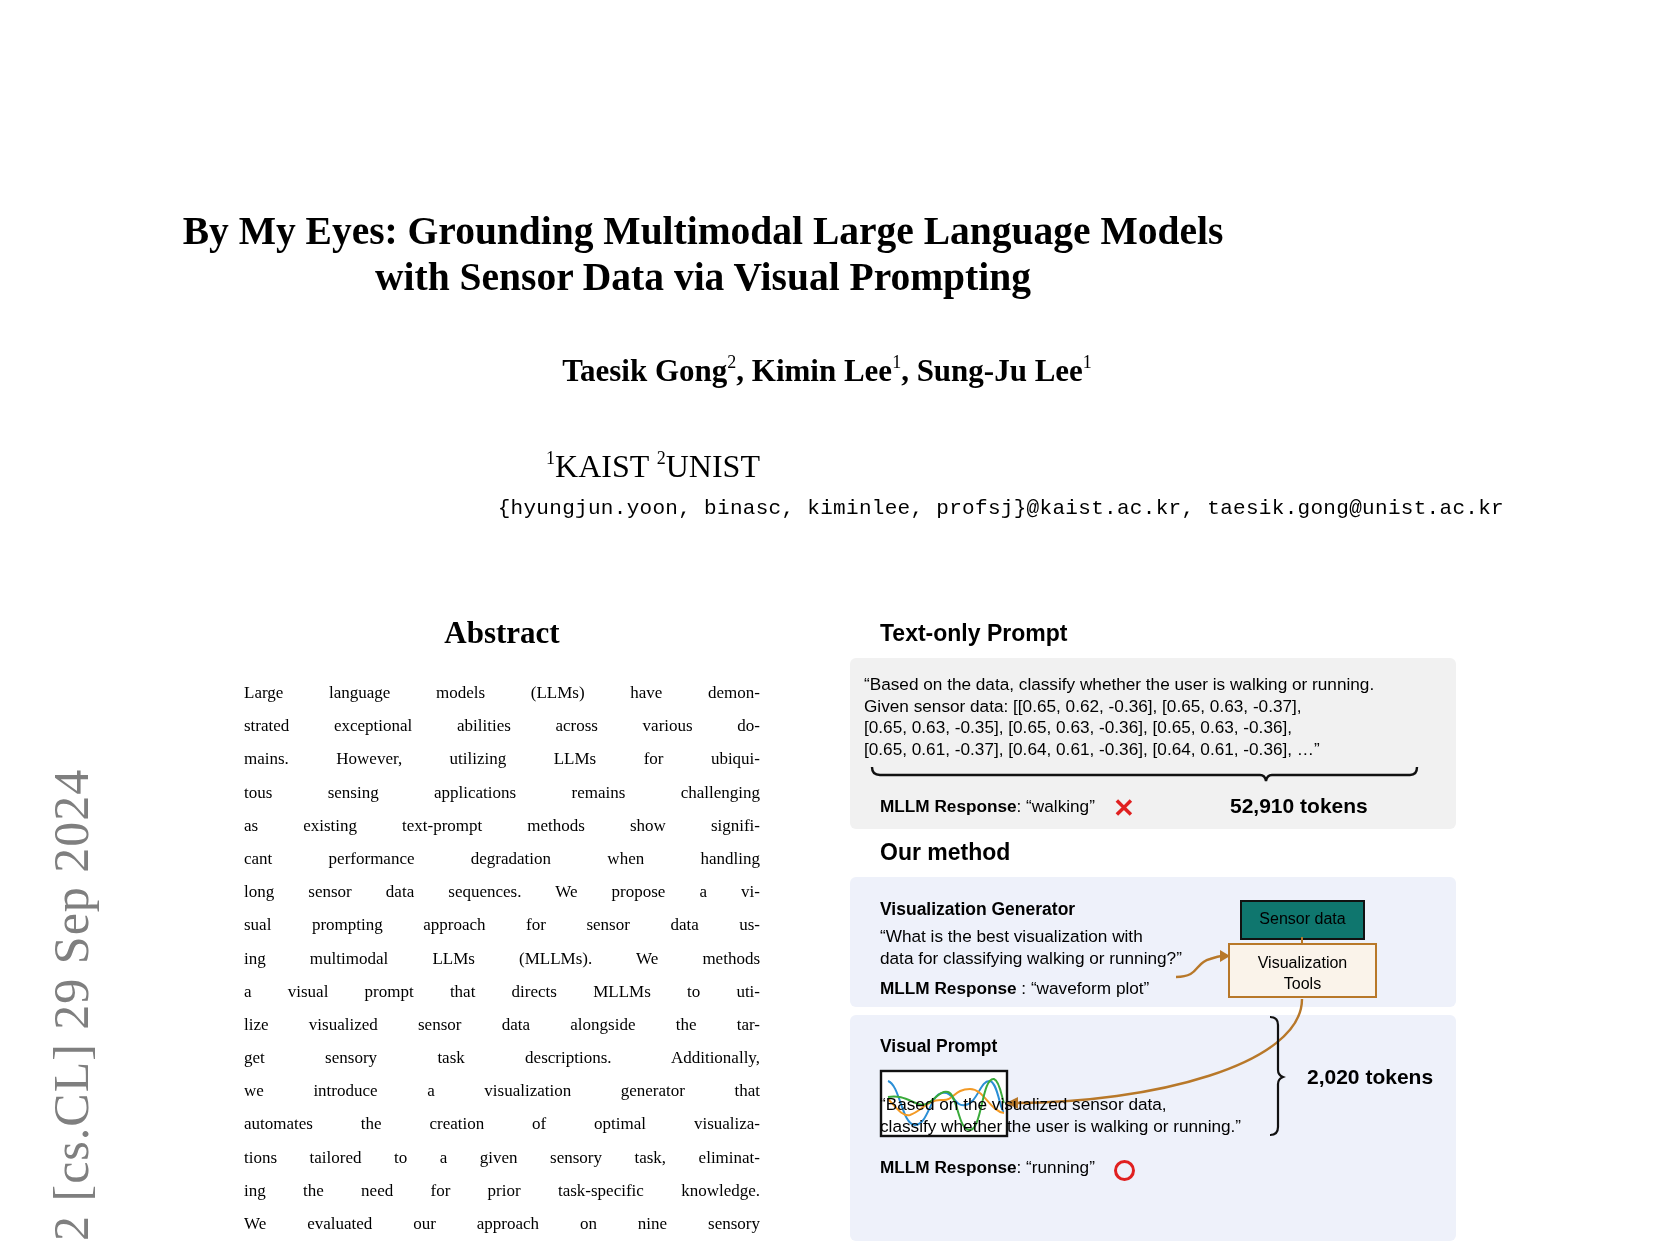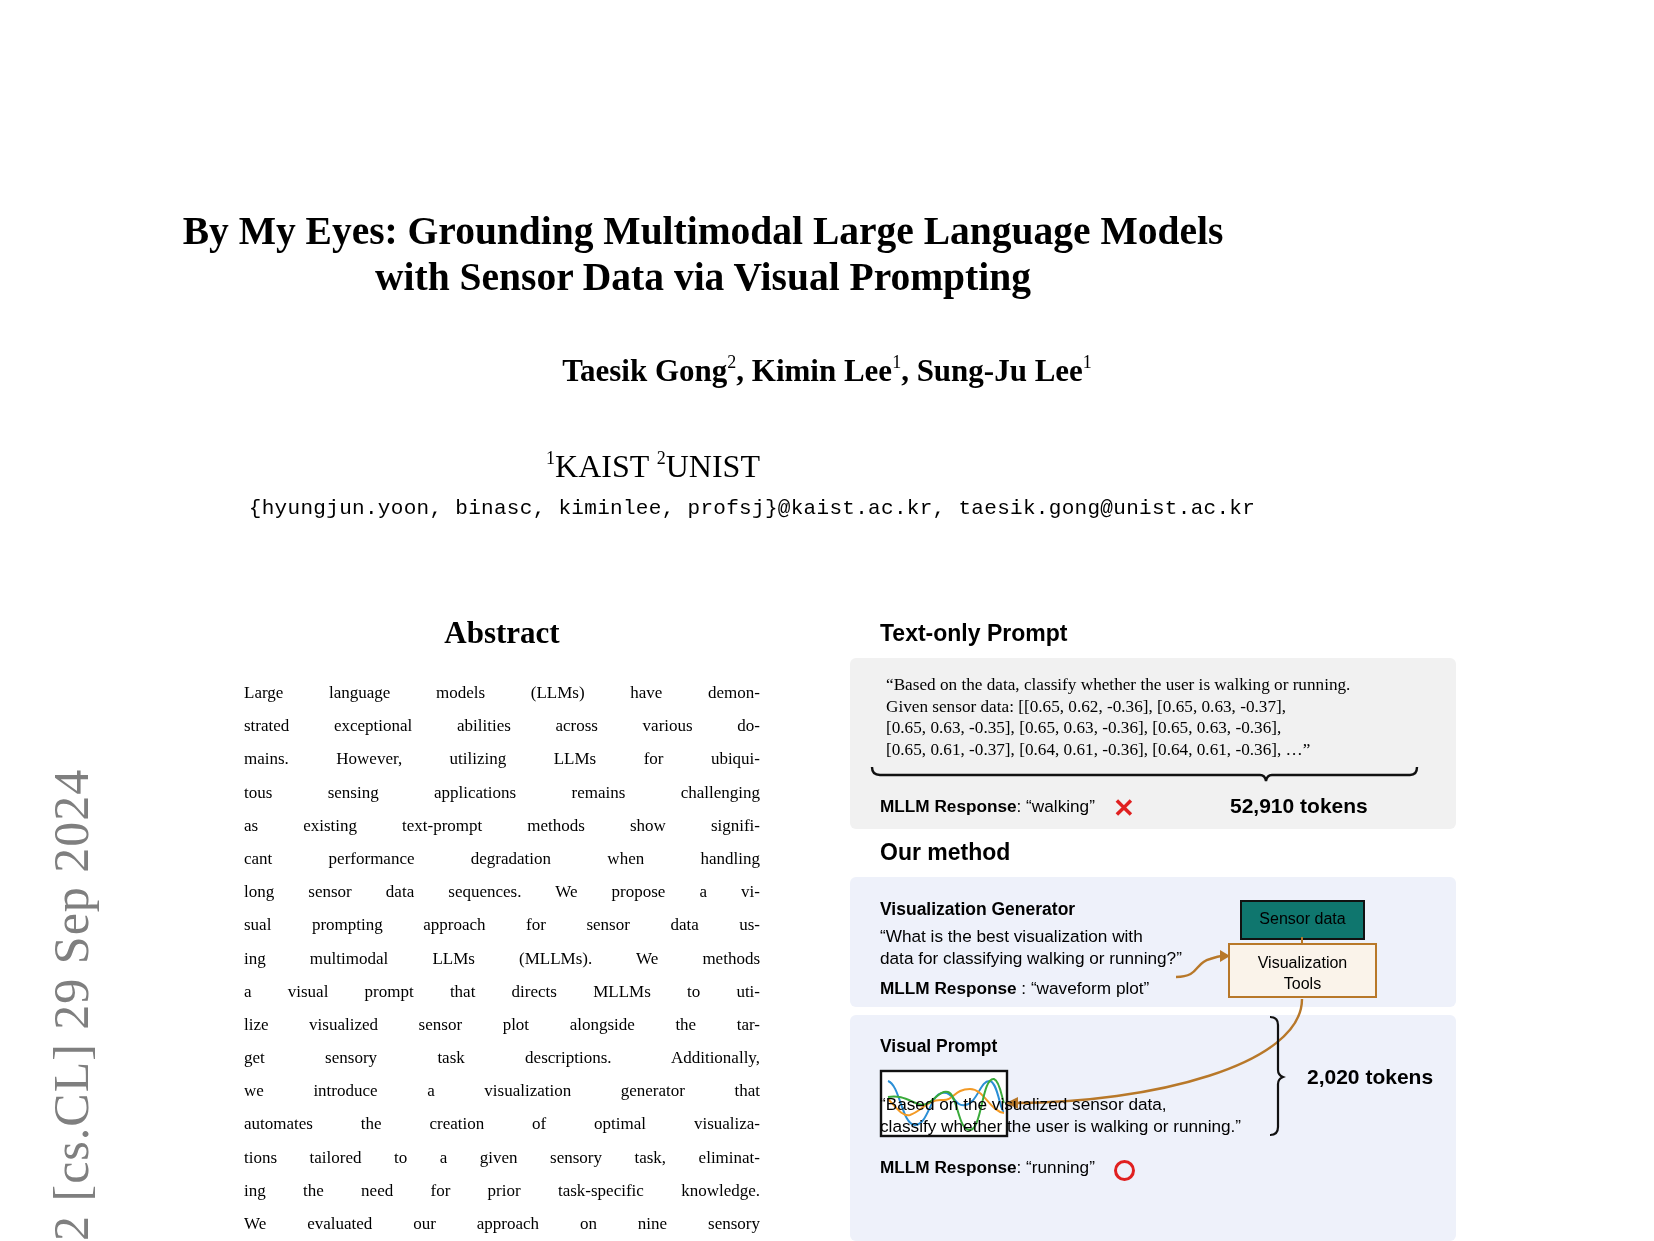--- a/index.html
+++ b/index.html
@@ -4,21 +4,21 @@
 <style>
   html, body { margin: 0; padding: 0; background: #ffffff; }
   body { width: 1654px; height: 1241px; position: relative; overflow: hidden; font-family: "Liberation Serif", serif; color: #000; }
 
   .arxiv-stamp { position: absolute; left: 42px; top: 1241px; transform-origin: 0 0; transform: rotate(-90deg); font-family: "Liberation Serif", serif; font-size: 50px; color: #7f7f7f; white-space: nowrap; letter-spacing: 1px; }
 
   .title { position: absolute; left: 0; width: 1406px; top: 208px; text-align: center; font-weight: bold; font-size: 39.5px; line-height: 46px; }
   .authors { position: absolute; left: 0; width: 1654px; top: 352px; text-align: center; font-weight: bold; font-size: 31px; line-height: 38px; }
   .authors sup, .affil sup { font-size: 18px; font-weight: normal; vertical-align: 13px; line-height: 0; }
   .affil { position: absolute; left: 0; width: 1306px; top: 448px; text-align: center; font-size: 32px; line-height: 36px; }
-  .emails { position: absolute; left: 0; width: 1504px; top: 496px; text-align: center; font-family: "Liberation Mono", monospace; font-size: 21px; line-height: 26px; letter-spacing: 0.3px; }
+  .emails { position: absolute; left: 0; width: 1504px; top: 496px; text-align: right; font-family: "Liberation Mono", monospace; font-size: 21px; line-height: 26px; letter-spacing: 0.3px; }
 
   .abstract-heading { position: absolute; left: 244px; width: 516px; top: 615px; text-align: center; font-weight: bold; font-size: 31px; line-height: 36px; }
   .abstract-body { position: absolute; left: 244px; width: 516px; top: 676px; font-size: 17px; line-height: 33.2px; }
   .abstract-body .line { display: block; text-align: justify; text-align-last: justify; white-space: nowrap; height: 33.2px; }
 
   .figure { position: absolute; left: 850px; top: 615px; width: 610px; height: 626px; font-family: "Liberation Sans", sans-serif; }
   .fig-h { position: absolute; font-weight: bold; font-size: 23px; }
   .panel { position: absolute; border-radius: 6px; }
   .panel.gray { background: #f1f1f1; }
   .panel.blue { background: #eef1fa; }
@@ -56,34 +56,34 @@
   <span class="line">Large language models (LLMs) have demon-</span>
   <span class="line">strated exceptional abilities across various do-</span>
   <span class="line">mains.  However, utilizing LLMs for ubiqui-</span>
   <span class="line">tous sensing applications remains challenging</span>
   <span class="line">as existing text-prompt methods show signifi-</span>
   <span class="line">cant performance degradation when handling</span>
   <span class="line">long sensor data sequences. We propose a vi-</span>
   <span class="line">sual prompting approach for sensor data us-</span>
   <span class="line">ing multimodal LLMs (MLLMs).  We methods</span>
   <span class="line">a visual prompt that directs MLLMs to uti-</span>
-  <span class="line">lize visualized sensor plot alongside the tar-</span>
+  <span class="line">lize visualized sensor data alongside the tar-</span>
   <span class="line">get sensory task descriptions.  Additionally,</span>
   <span class="line">we introduce a visualization generator that</span>
   <span class="line">automates the creation of optimal visualiza-</span>
   <span class="line">tions tailored to a given sensory task, eliminat-</span>
   <span class="line">ing the need for prior task-specific knowledge.</span>
   <span class="line">We evaluated our approach on nine sensory</span>
 </div>
 
 <div class="figure">
 
   <div class="fig-h" style="left:30px; top:5px;">Text-only Prompt</div>
   <div class="panel gray" style="left:0; top:43px; width:606px; height:171px;"></div>
-  <div class="fig-text" style="left:36px; top:59px;font-family:Liberation Serif, serif;">
+  <div class="fig-text" style="left:14px; top:59px;">
     <div>“Based on the data, classify whether the user is walking or running.</div>
     <div>Given sensor data: [[0.65, 0.62, -0.36], [0.65, 0.63, -0.37],</div>
     <div>[0.65, 0.63, -0.35], [0.65, 0.63, -0.36], [0.65, 0.63, -0.36],</div>
     <div>[0.65, 0.61, -0.37], [0.64, 0.61, -0.36], [0.64, 0.61, -0.36], …”</div>
   </div>
   <svg class="overlay" width="610" height="626">
     <path d="M22 152 Q22 160 30 160 L410 160 Q415 160 416 166 Q417 160 422 160 L560 160 Q567 160 567 152" fill="none" stroke="#111" stroke-width="2.4"></path>
   </svg>
   <div class="fig-text" style="left:30px; top:181px;"><span class="fig-bold">MLLM Response</span><span>: “walking”</span></div>
   <div class="mark-x" style="left:263px; top:180px;">✕</div>

